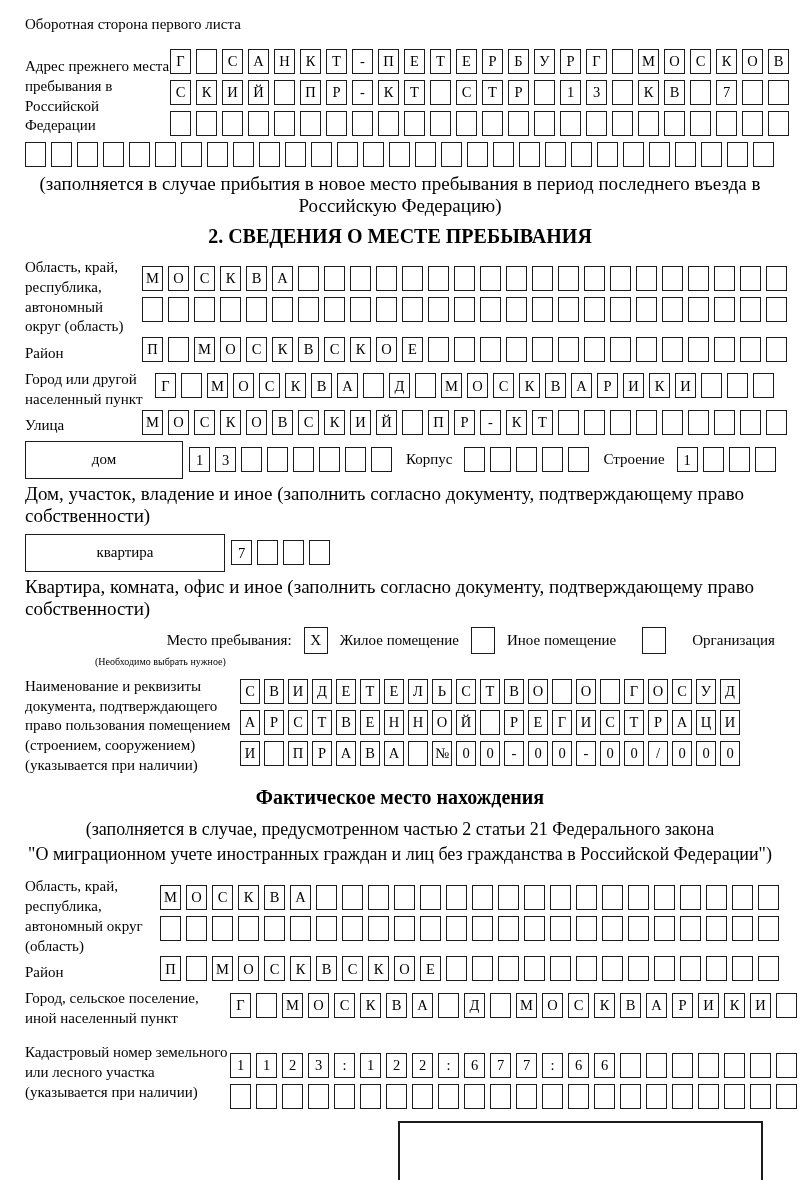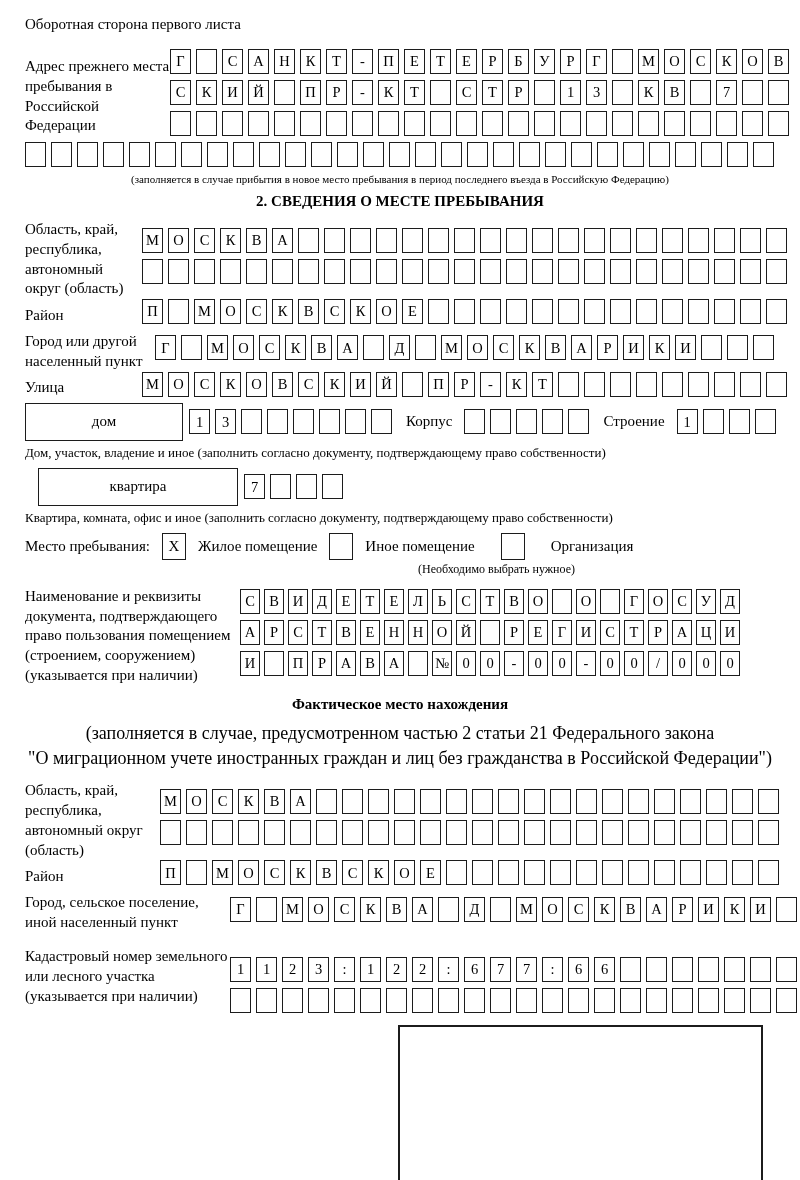--- a/index.html
+++ b/index.html
@@ -22,40 +22,40 @@
   .doc .cell{width:20px;}
   .doc.char-row{gap:4px;}
 
   .field-block{display:flex;align-items:center;}
   .field-label{flex:none;line-height:1.32;padding-top:2px;}
   .rows-col{display:flex;flex-direction:column;}
 
   .w145{width:145px;} .w117{width:117px;} .w130{width:130px;}
   .w135{width:135px;} .w205{width:205px;} .w215{width:215px;font-family:Liberation Serif, serif;}
 
-  .caption{font-size:11px;text-align:center;margin:2px 0 8px 0;}
-  .caption-left{font-size:13px;text-align:left;margin:0 0 7px 0;}
-  .section-title{font-weight:bold;text-align:center;font-size:15px;margin:6px 0 8px 0;}
+  .caption{font-size:19px;text-align:center;margin:2px 0 8px 0;}
+  .caption-left{font-size:19px;text-align:left;margin:0 0 7px 0;}
+  .section-title{font-weight:bold;text-align:center;font-size:20px;margin:6px 0 8px 0;}
 
   
   .inline-row{display:flex;align-items:center;gap:6px;margin-bottom:4px;}
   .named-box{
     box-sizing:border-box;border:1.7px solid #1c1c1c;height:38px;
     display:inline-flex;align-items:center;justify-content:center;flex:none;
   }
   .dom-box{width:158px;}
-  .kvartira-box{width:200px;margin-left:13px;}
+  .kvartira-box{width:200px;}
   .inline-label{padding:0 6px 0 8px;}
 
   .checkbox{
     box-sizing:border-box;width:24px;height:27px;border:1.7px solid #1c1c1c;
     display:inline-flex;align-items:center;justify-content:center;flex:none;font-size:15px;
   }
-  .mesto-row{display:flex;align-items:center;gap:12px;margin:4px 0 2px 0;}
-  .mesto-note{font-size:12px;text-align:right;width:480px;margin:0 0 8px 70px;}
+  .mesto-row{display:flex;align-items:center;gap:12px;margin:4px 0 2px 0;justify-content:flex-end;}
+  .mesto-note{font-size:10px;text-align:left;width:480px;margin:0 0 8px 70px;}
 
   .fakt-caption{font-size:18px;text-align:center;margin:0;line-height:1.4;}
 
   .mark-box{
     box-sizing:border-box;border:2px solid #1c1c1c;
     width:365px;height:172px;margin-left:373px;margin-top:6px;background:#fff;
   }
   .mark-caption{
     width:400px;margin-left:355px;margin-top:4px;
     font-size:13.5px;text-align:center;line-height:1.45;

